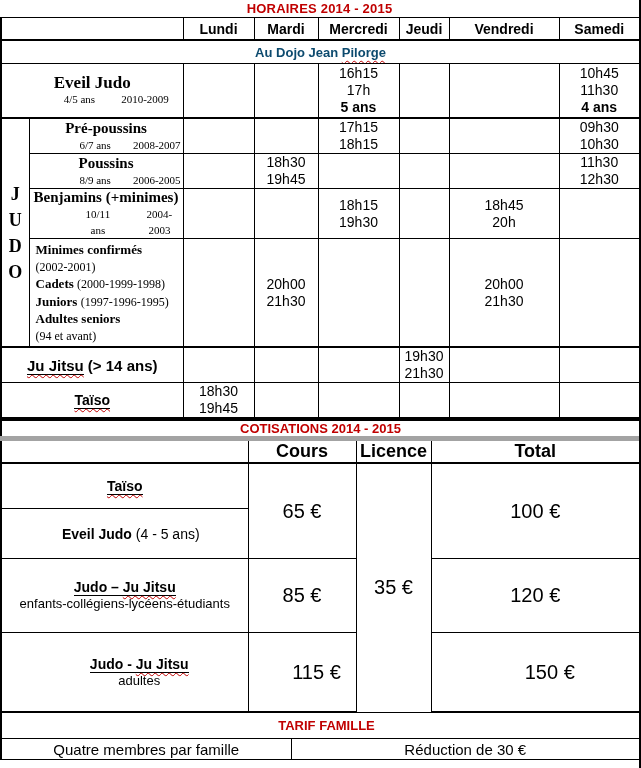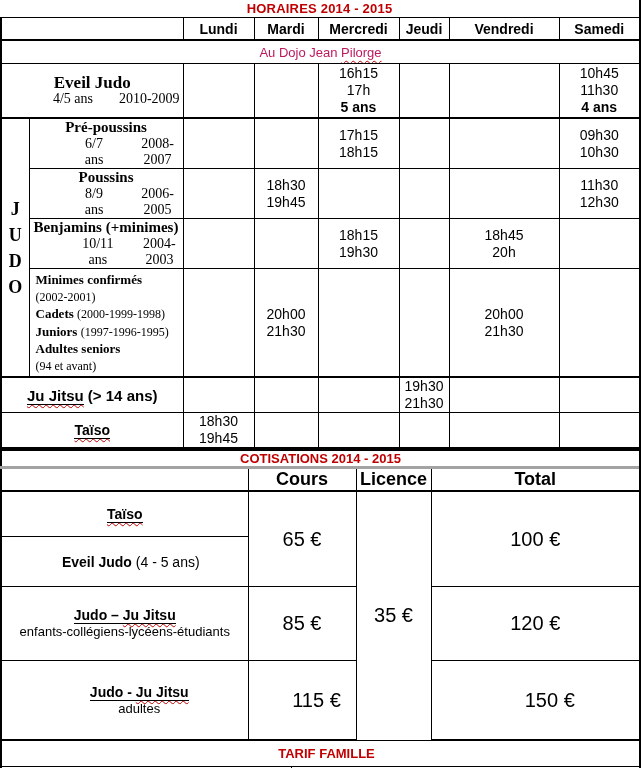--- a/index.html
+++ b/index.html
@@ -19,39 +19,39 @@
   .fs12{font-size:12px;}
   .fs13{font-size:13px;}
   .fs14{font-size:14px;}
   .fs15{font-size:15px;}
   .u{border-bottom:1.5px solid #000;}
   .sq{text-decoration:underline wavy #c00000;text-decoration-thickness:1px;text-underline-offset:3px;}
   
   .horaires{border:2px solid #000;border-top:1px solid #000;border-bottom:none;}
   .r-days td{height:21px;font-weight:bold;font-size:14px;border-bottom:2px solid #000;}
   .r-loc td{height:22px;border-bottom:1px solid #000;}
-  .loc{color:#be185d;font-weight:normal;font-size:13px;}
+  .loc{color:#0c4a6e;font-weight:bold;font-size:13px;}
   .r-eveil td{height:53px;border-bottom:2px solid #000;}
   .r-pre td{height:34px;}
   .r-pou td{height:34px;}
   .r-ben td{height:34px;}
   .r-min td{height:89px;}
   .r-jj td{height:33px;border-top:2px solid #000;}
   .r-ta td{height:34px;border-bottom:2px solid #000;}
   .judo-col{font-family:"Liberation Serif",serif;font-weight:bold;font-size:18px;}
   .judo-col div{line-height:26px;}
   .nm{font-family:"Liberation Serif",serif;font-weight:bold;font-size:15px;line-height:17px;}
   .nm17{font-size:17px;}
-  .sub{display:flex;justify-content:center;gap:26px;font-family:"Liberation Serif",serif;font-size:14px;line-height:16px;padding-left:48px;}
+  .sub{display:flex;justify-content:center;gap:26px;font-family:"Liberation Serif",serif;font-size:11px;line-height:16px;padding-left:48px;}
   .times div{line-height:17px;font-size:14px;}
   .min-lbl{text-align:left;padding:2px 6px;line-height:16px;}
   .min-lbl .serif{line-height:16.5px;}
   
   .cot{border:2px solid #000;border-top:none;border-bottom:none;}
-  .cot-title td{height:15px;border-top:2px solid #000;border-bottom:3px solid #a3a3a3;}
+  .cot-title td{height:15px;border-top:2px solid #000;border-bottom:5px solid #a3a3a3;}
   .band-red{color:#C00000;font-weight:bold;font-size:13px;}
   .cot-head td{height:18px;font-weight:bold;font-size:18px;border-bottom:2px solid #000;}
   .cr1 td{height:44px;}
   .cr2 td{height:49px;padding-left:12px;}
   .cr3 td{height:73px;}
   .cr4 td{height:78px;border-bottom:2px solid #000;padding-left:29px;}
   .price{font-size:20px;}
   .clbl{font-size:14px;}
   .clbl .sublab{font-size:13px;line-height:17px;font-weight:normal;}
   

